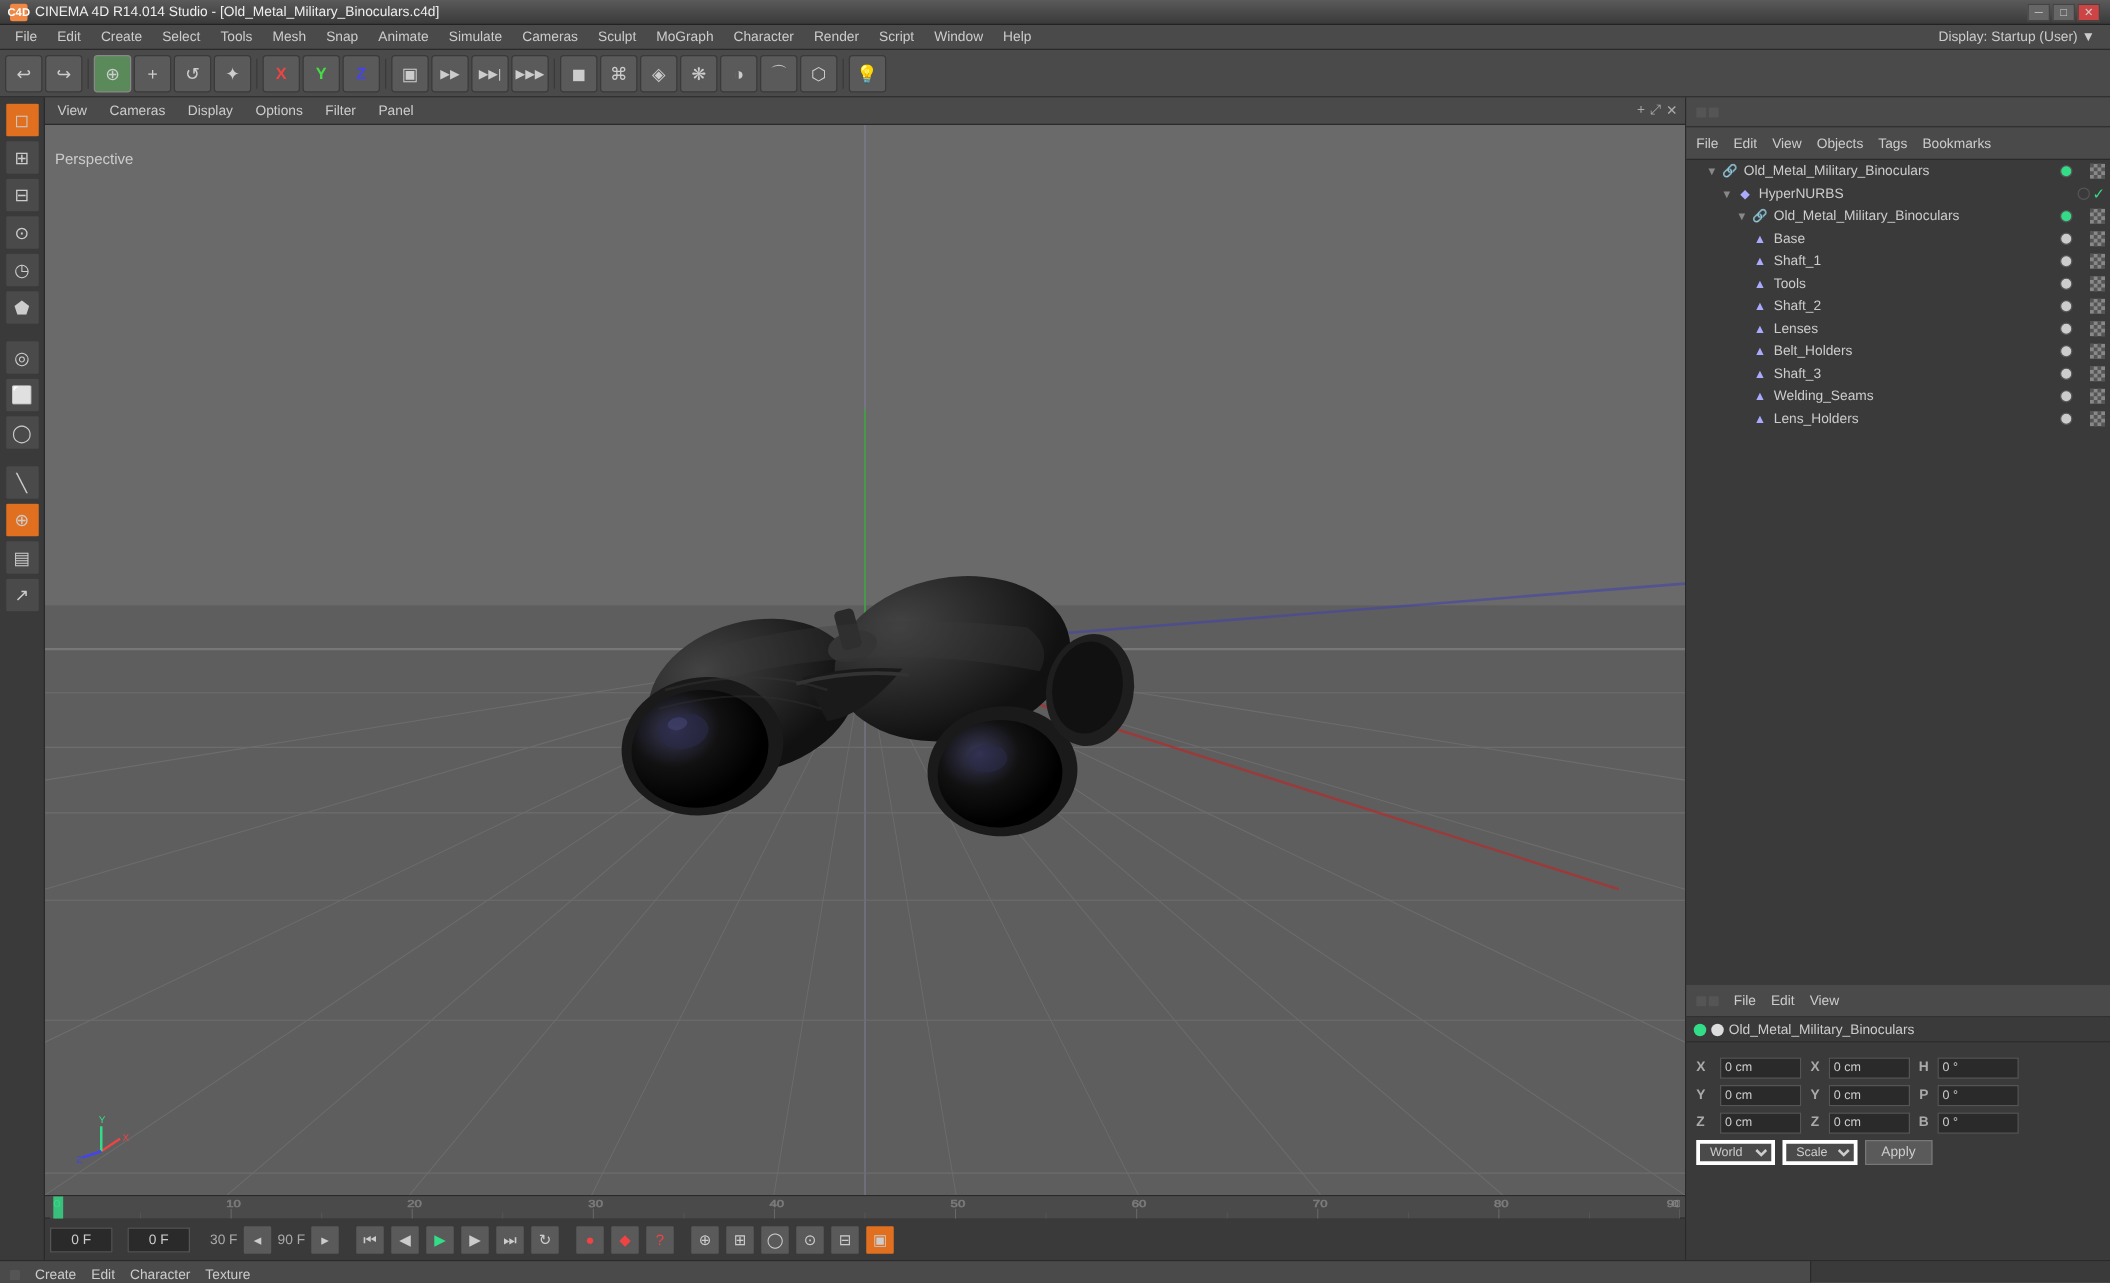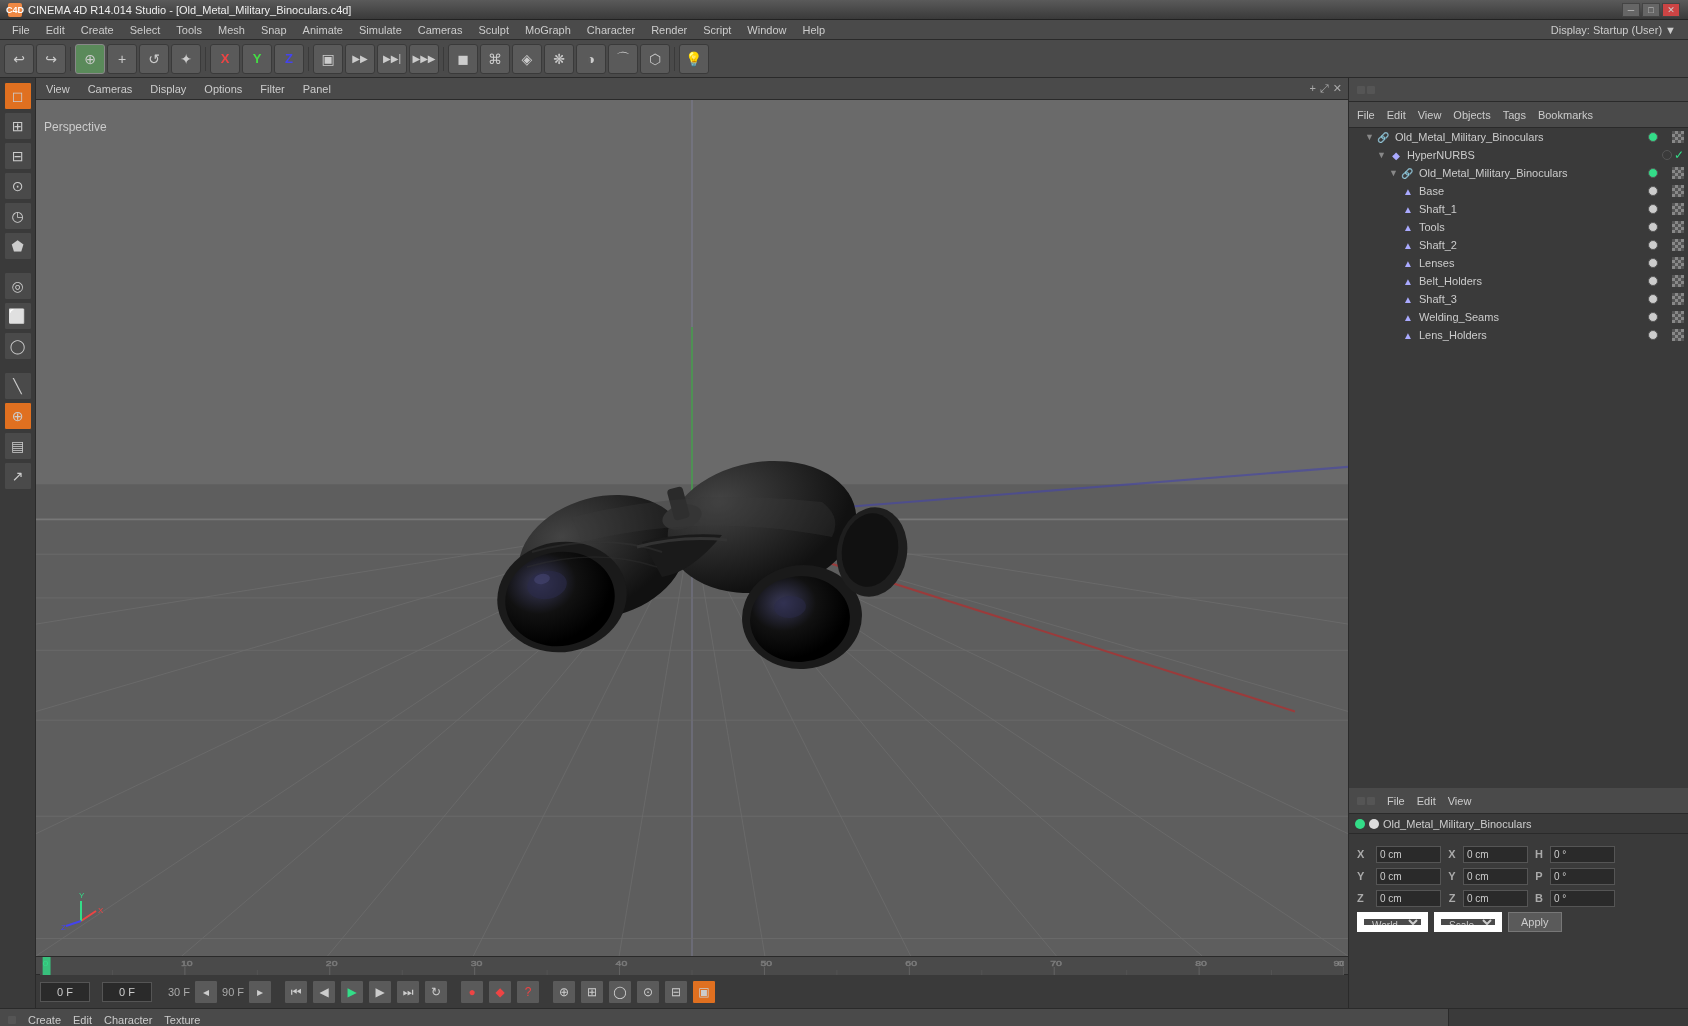--- a/index.html
+++ b/index.html
@@ -359,21 +359,21 @@
     }
     .attr-controls-row {
       display: flex;
       align-items: center;
       gap: 6px;
       margin-top: 4px;
     }
     .attr-select {
       height: 20px;
       background: #4a4a4a;
-      border: 7px solid #ffffff;
+      border: 3px solid #ffffff;
       color: #ccc;
       font-size: 10px;
       padding: 0 4px;
     }
     .attr-apply-btn {
       height: 20px;
       padding: 0 12px;
       background: #5a5a5a;
       border: 1px solid #777;
       color: #ccc;

